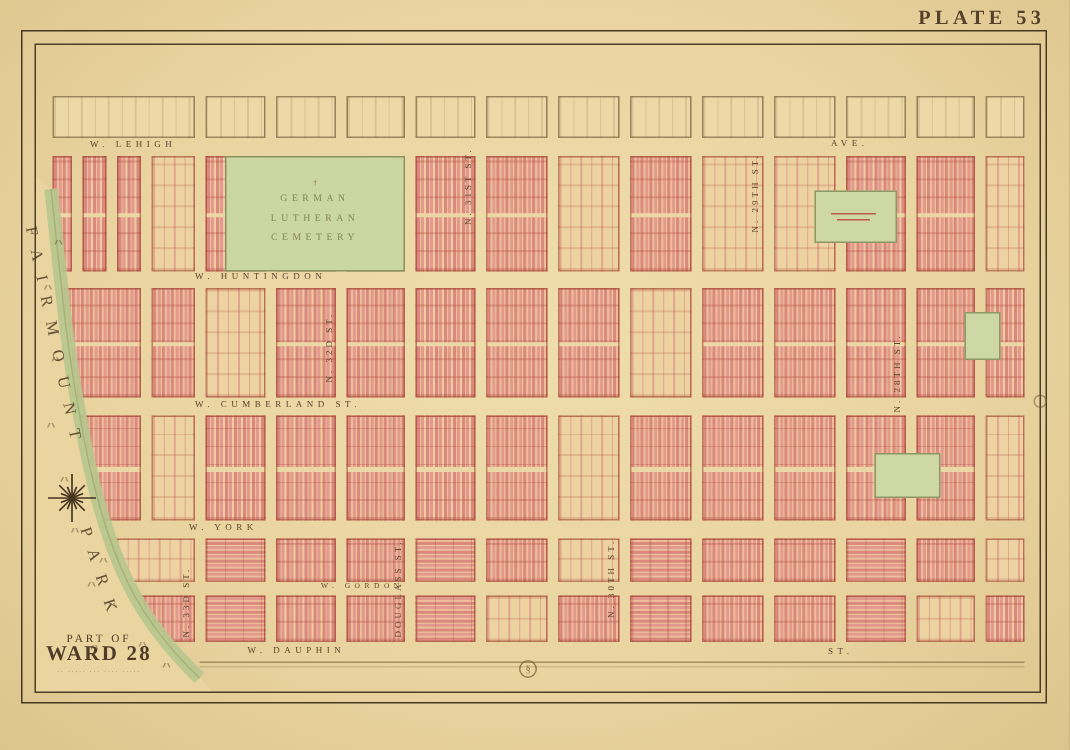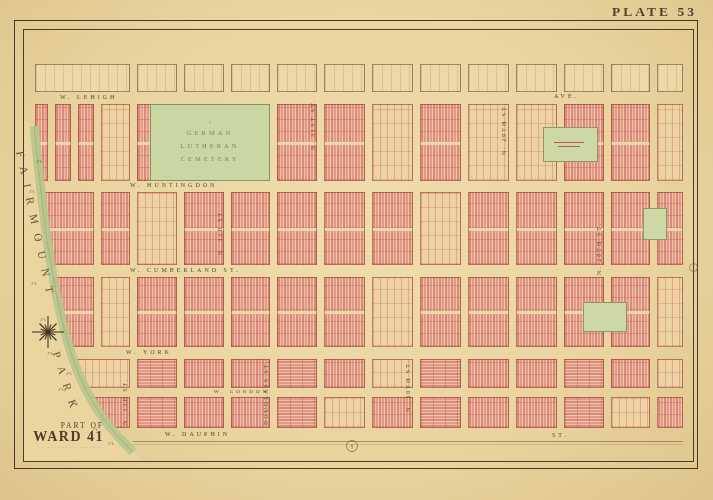--- a/index.html
+++ b/index.html
@@ -51,21 +51,21 @@
   #cemetery .cl{font-size:6.5px;letter-spacing:3px;color:#85855c;line-height:13px;white-space:nowrap;}
   #cemetery .cm{font-size:5px;color:#9a5a4a;line-height:6px;}
   .greenpatch{position:absolute;background:#cdd8a4;border:1px solid rgba(120,130,80,.75);box-sizing:border-box;z-index:3;}
   .redmark{position:absolute;height:1px;background:rgba(190,60,50,.8);}
   
   .hlabel{position:absolute;font-size:6px;letter-spacing:3px;color:#5d4830;white-space:nowrap;z-index:4;}
   .vlabel{position:absolute;font-size:6px;letter-spacing:2px;color:#5d4830;white-space:nowrap;
     transform:rotate(-90deg);transform-origin:0 100%;height:7px;z-index:4;}
   .parkword{position:absolute;font-size:11px;letter-spacing:10px;color:#4f3c27;opacity:.85;
     transform-origin:0 0;white-space:nowrap;z-index:4;}
-  #ward-box{left:28px;top:421px;width:76px;text-align:right;color:#4f3d28;z-index:4;}
+  #ward-box{left:28px;top:421px;width:76px;text-align:center;color:#4f3d28;z-index:4;}
   #ward-part{font-size:7.5px;letter-spacing:2px;}
   #ward-name{font-size:14px;font-weight:bold;letter-spacing:1.5px;margin-top:-1px;}
   #ward-cap{font-size:4.5px;letter-spacing:1px;opacity:.6;margin-top:0px;}
   
   .grass{position:absolute;width:6px;height:3px;z-index:4;}
   .grass::before,.grass::after{content:"";position:absolute;bottom:0;width:1px;height:3px;background:rgba(95,75,48,.5);}
   .grass::before{left:1px;transform:skewX(-25deg);}
   .grass::after{left:4px;transform:skewX(25deg);}
   #medallion{left:346px;top:440px;width:12px;height:12px;border:1px solid rgba(125,95,58,.75);
     border-radius:50%;box-sizing:border-box;text-align:center;line-height:10px;font-size:7px;
@@ -237,21 +237,21 @@
       <div class="grass" style="left: 66px; top: 372px;"></div>
       <div class="grass" style="left: 58px; top: 388px;"></div>
       <div class="grass" style="left: 72px; top: 402px;"></div>
       <div class="grass" style="left: 92px; top: 428px;"></div>
       <div class="grass" style="left: 108px; top: 442px;"></div>
       <div class="grass" style="left: 60px; top: 430px;"></div>
     </div>
 
   <div id="ward-box" class="abs">
     <div id="ward-part">PART OF</div>
-    <div id="ward-name">WARD 41</div>
+    <div id="ward-name">WARD 28</div>
     <div id="ward-cap">·· ····· ··· ···· ·····</div>
   </div>
 
   <div id="medallion" class="abs">§</div>
   <div id="edge-mark" class="abs"></div>
 
   <div id="border-outer" class="abs" style="z-index:5;"></div>
   <div id="border-inner" class="abs" style="z-index:5;"></div>
   <div id="plate-title" class="abs" style="z-index:6;">PLATE 53</div>
 

